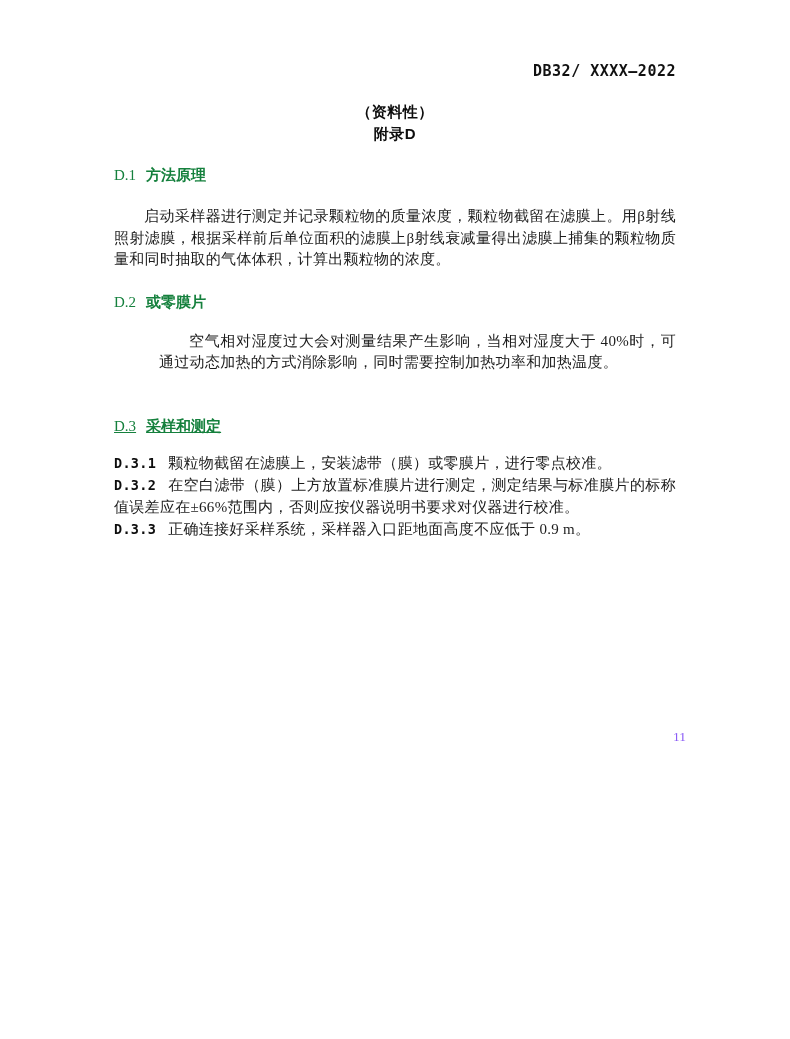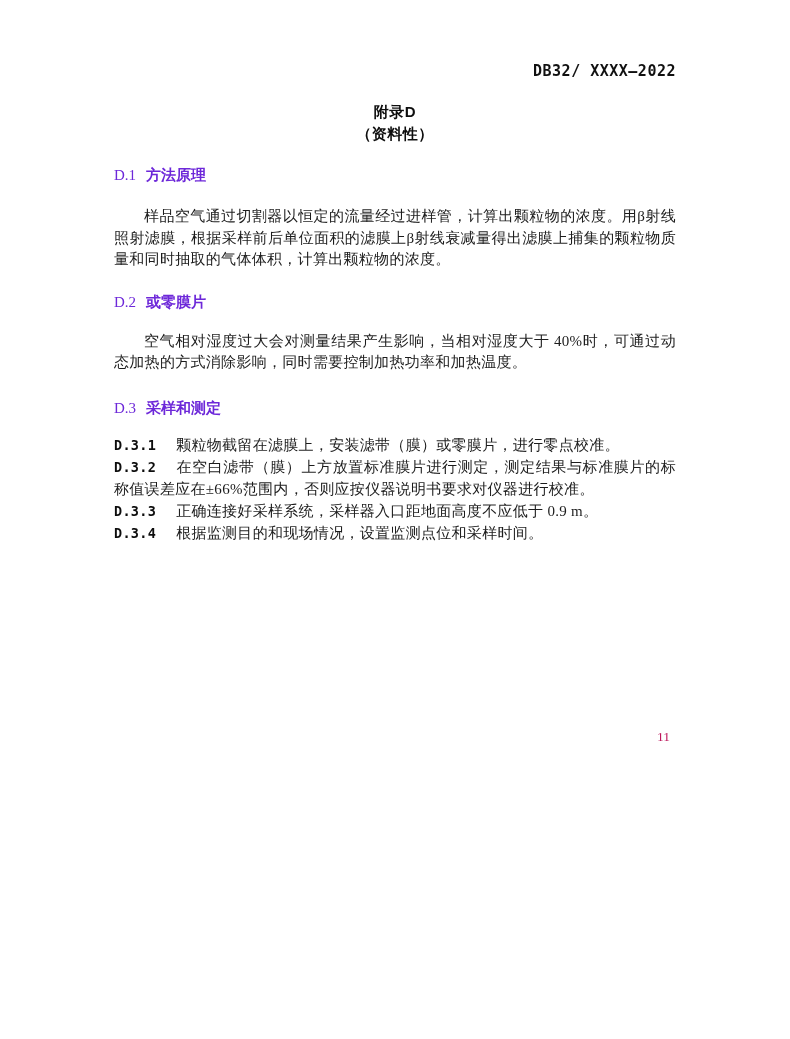--- a/index.html
+++ b/index.html
@@ -37,103 +37,100 @@
     color: #0d0d0d;
   }
   .appendix-head .line {
     line-height: 22px;
     font-size: 15px;
     letter-spacing: 0.5px;
   }
   .section-heading {
     font-family: "Liberation Sans", "DejaVu Sans", sans-serif;
     font-weight: bold;
-    color: #6d28d9;
+    color: #15803d;
     line-height: 22px;
     font-size: 15px;
   }
   .section-heading .sec-num {
     font-family: "Liberation Serif", "DejaVu Serif", serif;
     font-weight: normal;
     margin-right: 10px;
   }
   .h1 { margin-top: 19px; }
   .h2 { margin-top: 20px; }
-  .h3 { margin-top: 23px; }
+  .h3 { margin-top: 41px; text-decoration: underline; }
   .para {
     margin-top: 20px;
     line-height: 21.5px;
     text-align: justify;
     text-indent: 2em;
     letter-spacing: 0.3px;
   }
-  .para-2 { margin-top: 18px; }
+  .para-2 { margin-top: 18px; margin-left: 45px; }
   .clauses { margin-top: 15px; }
   .clause {
     line-height: 22px;
     text-align: justify;
     letter-spacing: 0.3px;
   }
   .clause-num {
     font-family: "DejaVu Sans Mono", "Liberation Mono", monospace;
     font-weight: bold;
     font-size: 13.5px;
     color: #0d0d0d;
-    margin-right: 20px;
+    margin-right: 12px;
   }
   .page-number {
     position: absolute;
     bottom: 22px;
-    right: 120px;
+    right: 104px;
     font-family: "Liberation Serif", "DejaVu Serif", serif;
     font-size: 13.5px;
-    color: #be185d;
+    color: #8b5cf6;
     line-height: 14px;
   }
 </style>
 </head>
 <body>
 
 <div class="page">
   <div class="content">
 
     <div class="doc-header">
       <span class="doc-number">DB32/ XXXX—2022</span>
     </div>
 
     <div class="appendix-head">
+      <div class="line">（资料性）</div>
       <div class="line">附录D</div>
-      <div class="line">（资料性）</div>
     </div>
 
     <div class="section-heading h1">
       <span class="sec-num">D.1</span><span>方法原理</span>
     </div>
-    <p class="para">样品空气通过切割器以恒定的流量经过进样管，计算出颗粒物的浓度。用β射线照射滤膜，根据采样前后单位面积的滤膜上β射线衰减量得出滤膜上捕集的颗粒物质量和同时抽取的气体体积，计算出颗粒物的浓度。</p>
+    <p class="para">启动采样器进行测定并记录颗粒物的质量浓度，颗粒物截留在滤膜上。用β射线照射滤膜，根据采样前后单位面积的滤膜上β射线衰减量得出滤膜上捕集的颗粒物质量和同时抽取的气体体积，计算出颗粒物的浓度。</p>
 
     <div class="section-heading h2">
       <span class="sec-num">D.2</span><span>或零膜片</span>
     </div>
     <p class="para para-2">空气相对湿度过大会对测量结果产生影响，当相对湿度大于 40%时，可通过动态加热的方式消除影响，同时需要控制加热功率和加热温度。</p>
 
     <div class="section-heading h3">
       <span class="sec-num">D.3</span><span>采样和测定</span>
     </div>
 
     <div class="clauses">
       <p class="clause">
         <span class="clause-num">D.3.1</span><span>颗粒物截留在滤膜上，安装滤带（膜）或零膜片，进行零点校准。</span>
       </p>
       <p class="clause">
         <span class="clause-num">D.3.2</span><span>在空白滤带（膜）上方放置标准膜片进行测定，测定结果与标准膜片的标称值误差应在±66%范围内，否则应按仪器说明书要求对仪器进行校准。</span>
       </p>
       <p class="clause">
         <span class="clause-num">D.3.3</span><span>正确连接好采样系统，采样器入口距地面高度不应低于 0.9 m。</span>
       </p>
-      <p class="clause">
-        <span class="clause-num">D.3.4</span><span>根据监测目的和现场情况，设置监测点位和采样时间。</span>
-      </p>
     </div>
 
   </div>
 
   <div class="page-number">11</div>
 </div>
 
 </body></html>

